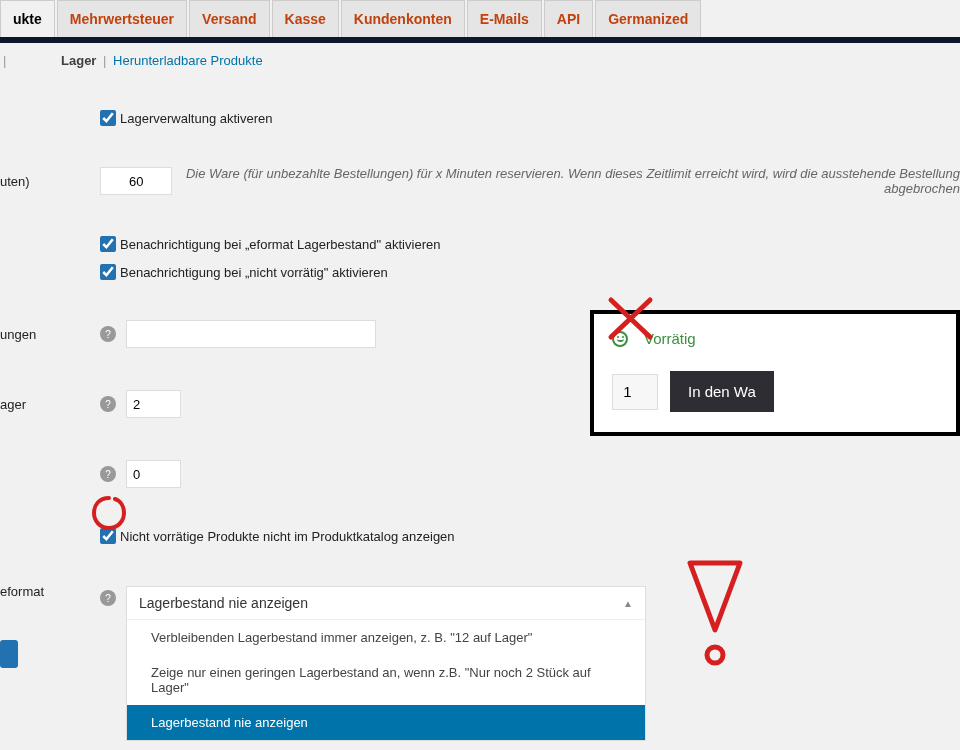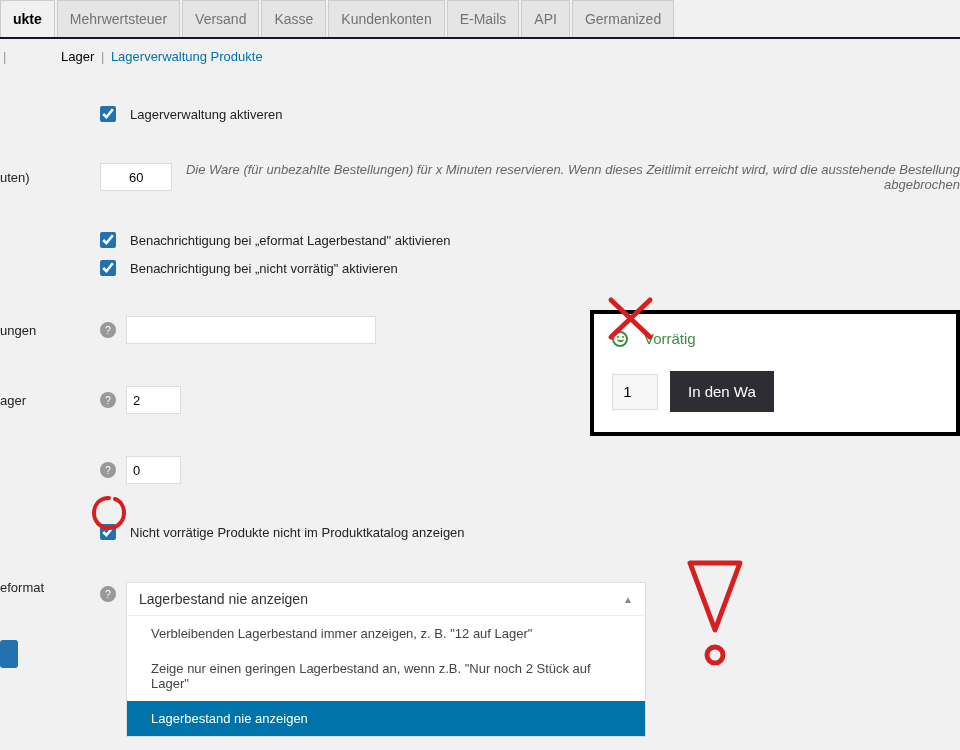--- a/index.html
+++ b/index.html
@@ -9,44 +9,45 @@
       color: #333;
       background: #f1f1f1;
       width: 960px;
       height: 750px;
       overflow: hidden;
       position: relative;
     }
     .tabs {
       display: flex;
       background: #f1f1f1;
-      border-bottom: 2px solid #0f172a;
+      border-bottom: 6px solid #0f172a;
     }
     .tab {
       padding: 10px 12px;
       background: #e5e5e5;
       border: 1px solid #ccc;
       border-bottom: none;
       margin-right: 2px;
       font-size: 14px;
-      color: #737373;
-      cursor: pointer;
+      color: #c2410c;
+      cursor: pointer;
+      font-weight: bold;
     }
     .tab.active {
       background: #f1f1f1;
       font-weight: 600;
       color: #000;
     }
     .subtabs {
       padding: 10px 0 10px 0;
       font-size: 13px;
       color: #555;
     }
     .subtab-sep { color: #999; margin: 0 3px; }
-    .subtab-active { color: #000000; font-weight: 400; padding-left: 48px; }
+    .subtab-active { color: #404040; font-weight: 700; padding-left: 48px; }
     .subtab-link { color: #0073aa; cursor: pointer; }
     .settings-area { position: relative; }
     .setting-row {
       display: flex;
       align-items: center;
       padding: 8px 0;
       min-height: 34px;
     }
     .setting-label {
       width: 100px;
@@ -65,21 +66,21 @@
       align-items: center;
       justify-content: center;
       font-size: 10px;
       margin-right: 10px;
       flex-shrink: 0;
       cursor: help;
     }
     .checkbox-row {
       display: flex;
       align-items: center;
-      gap: 14px;
+      gap: 4px;
       margin-left: 100px;
       padding: 6px 0;
     }
     .checkbox-row input[type="checkbox"] {
       width: 16px;
       height: 16px;
       accent-color: #2271b1;
       cursor: pointer;
     }
     .checkbox-label {
@@ -249,21 +250,21 @@
   <div class="tab">Kundenkonten</div>
   <div class="tab">E-Mails</div>
   <div class="tab">API</div>
   <div class="tab">Germanized</div>
 </div>
 
 <div class="subtabs">
   <span class="subtab-sep">|</span>
   <span class="subtab-active">Lager</span>
   <span class="subtab-sep"> | </span>
-  <span class="subtab-link">Lagerverwaltung Produkte</span>
+  <span class="subtab-link">Herunterladbare Produkte</span>
 </div>
 
 <div class="settings-area">
 
   <div class="group-gap"></div>
 
   <div class="checkbox-row">
     <input type="checkbox" checked="" style="">
     <span class="checkbox-label">Lagerverwaltung aktiveren</span>
   </div>

